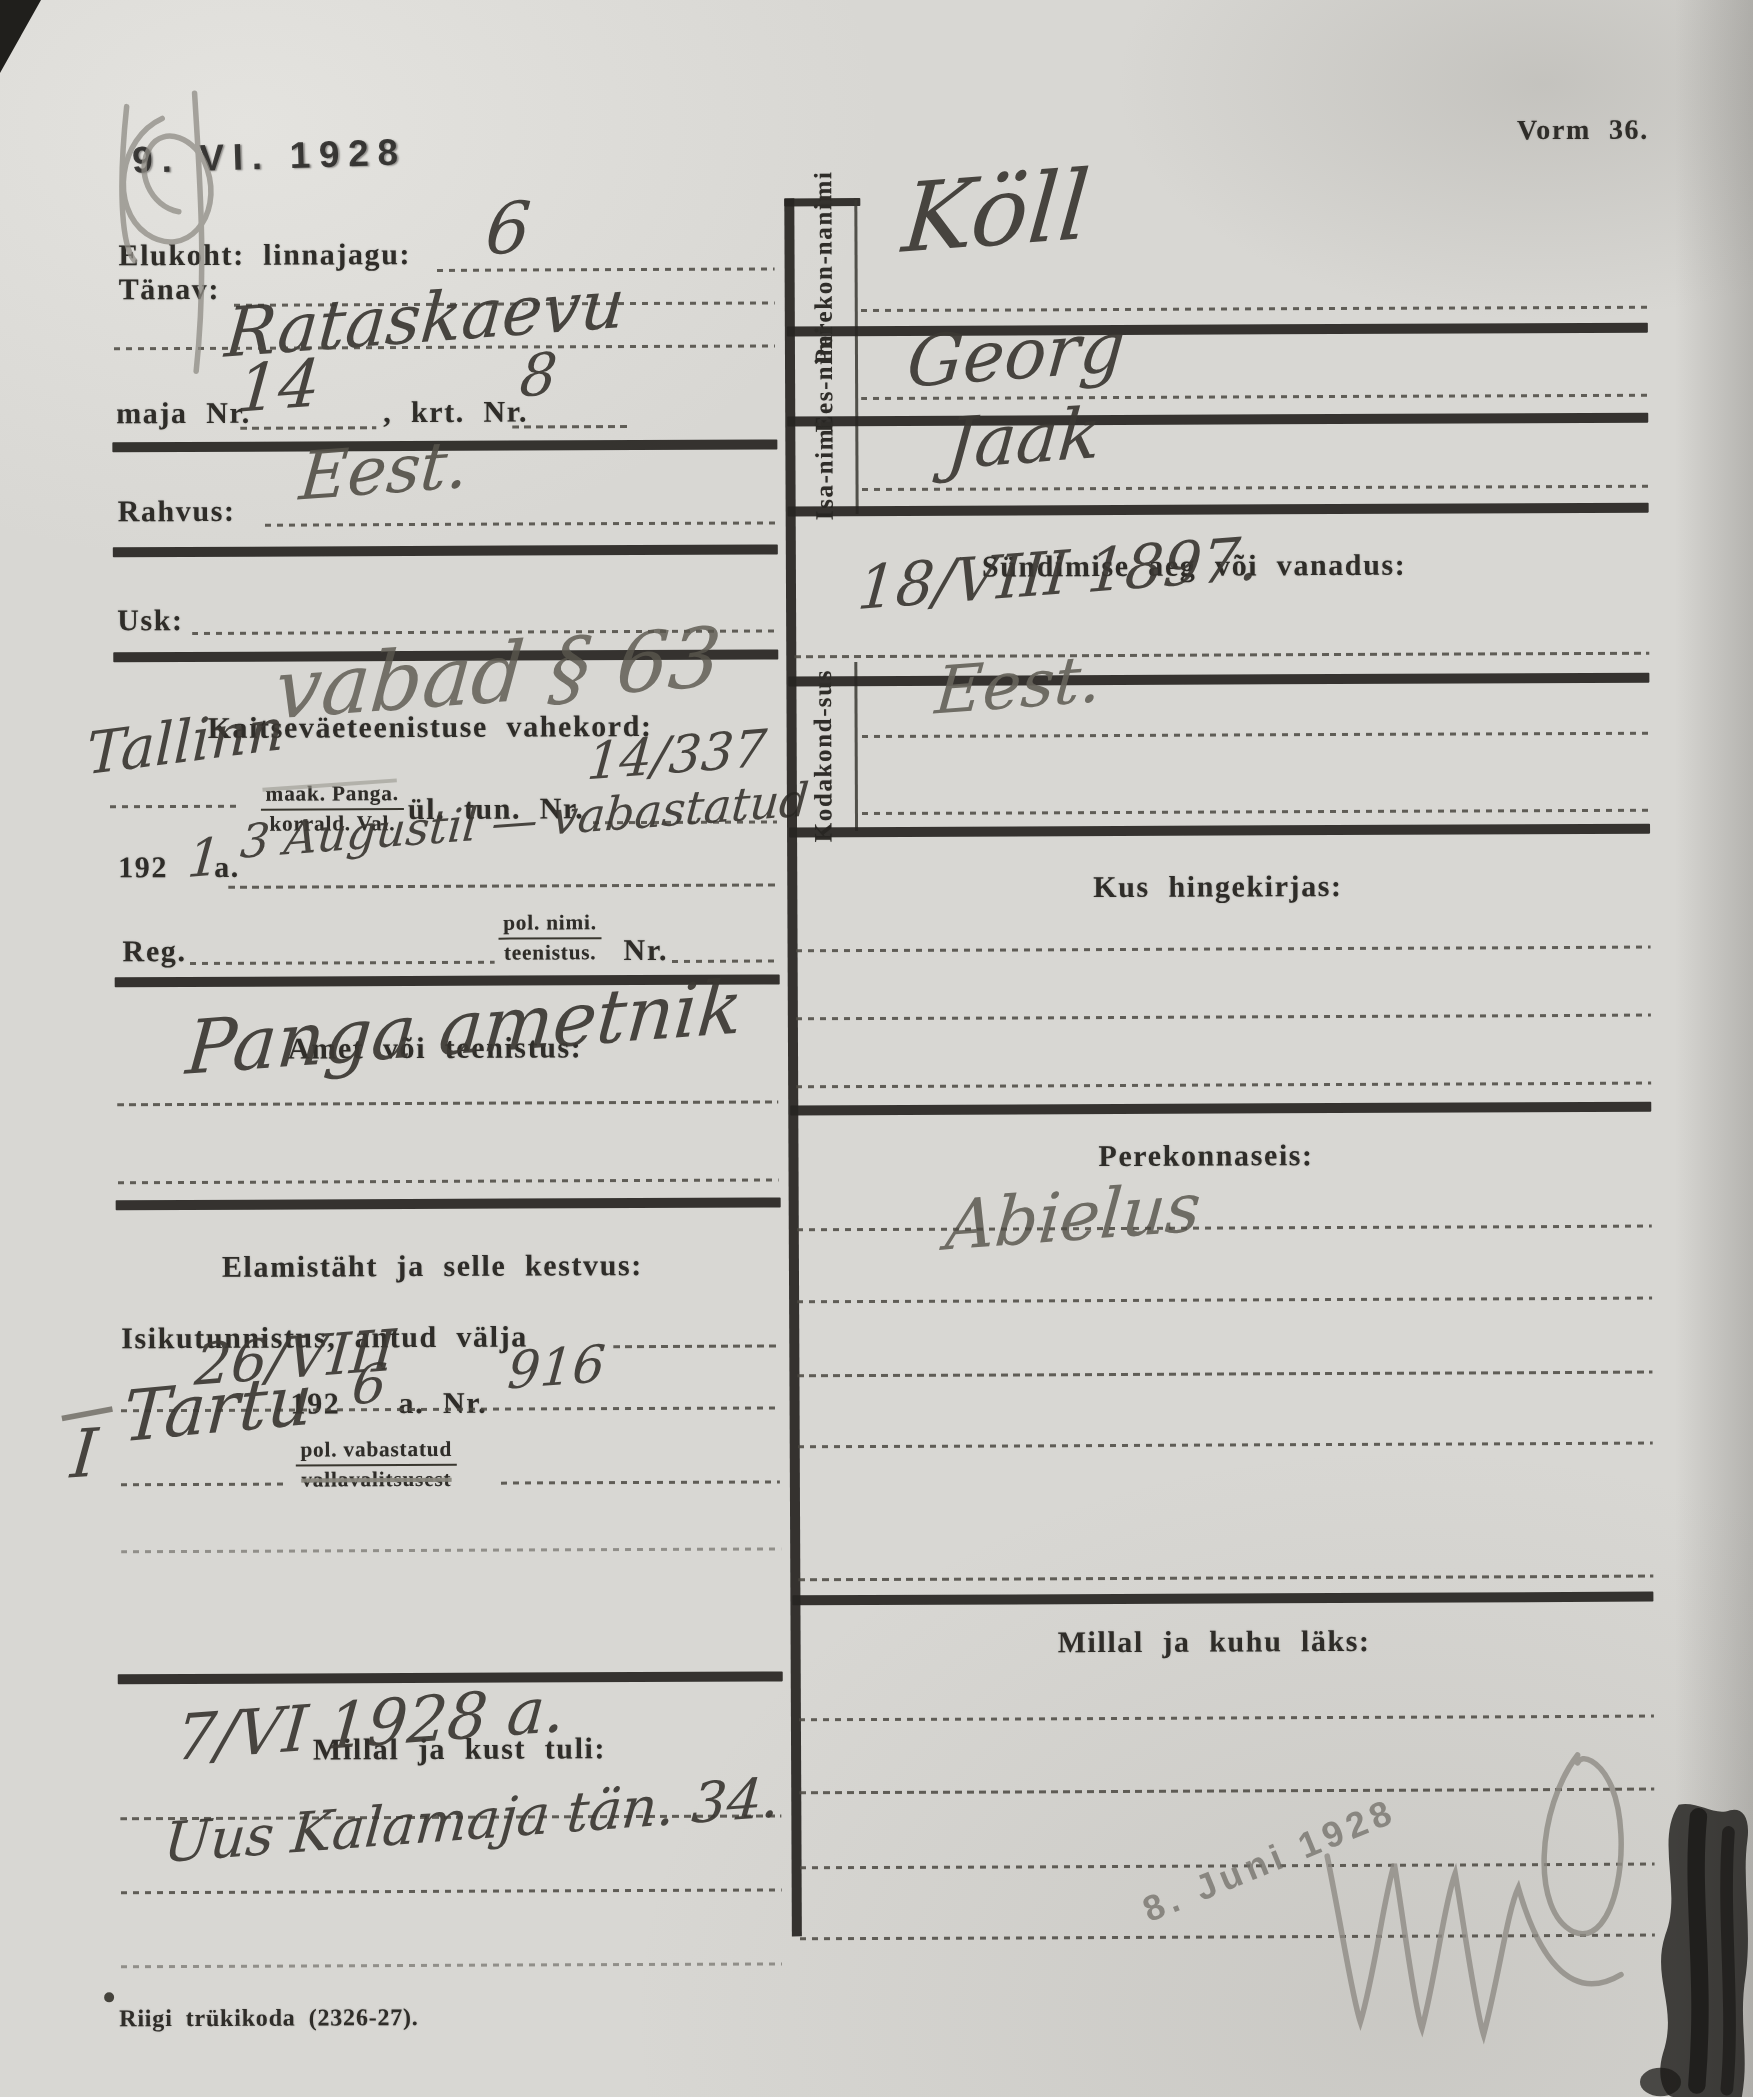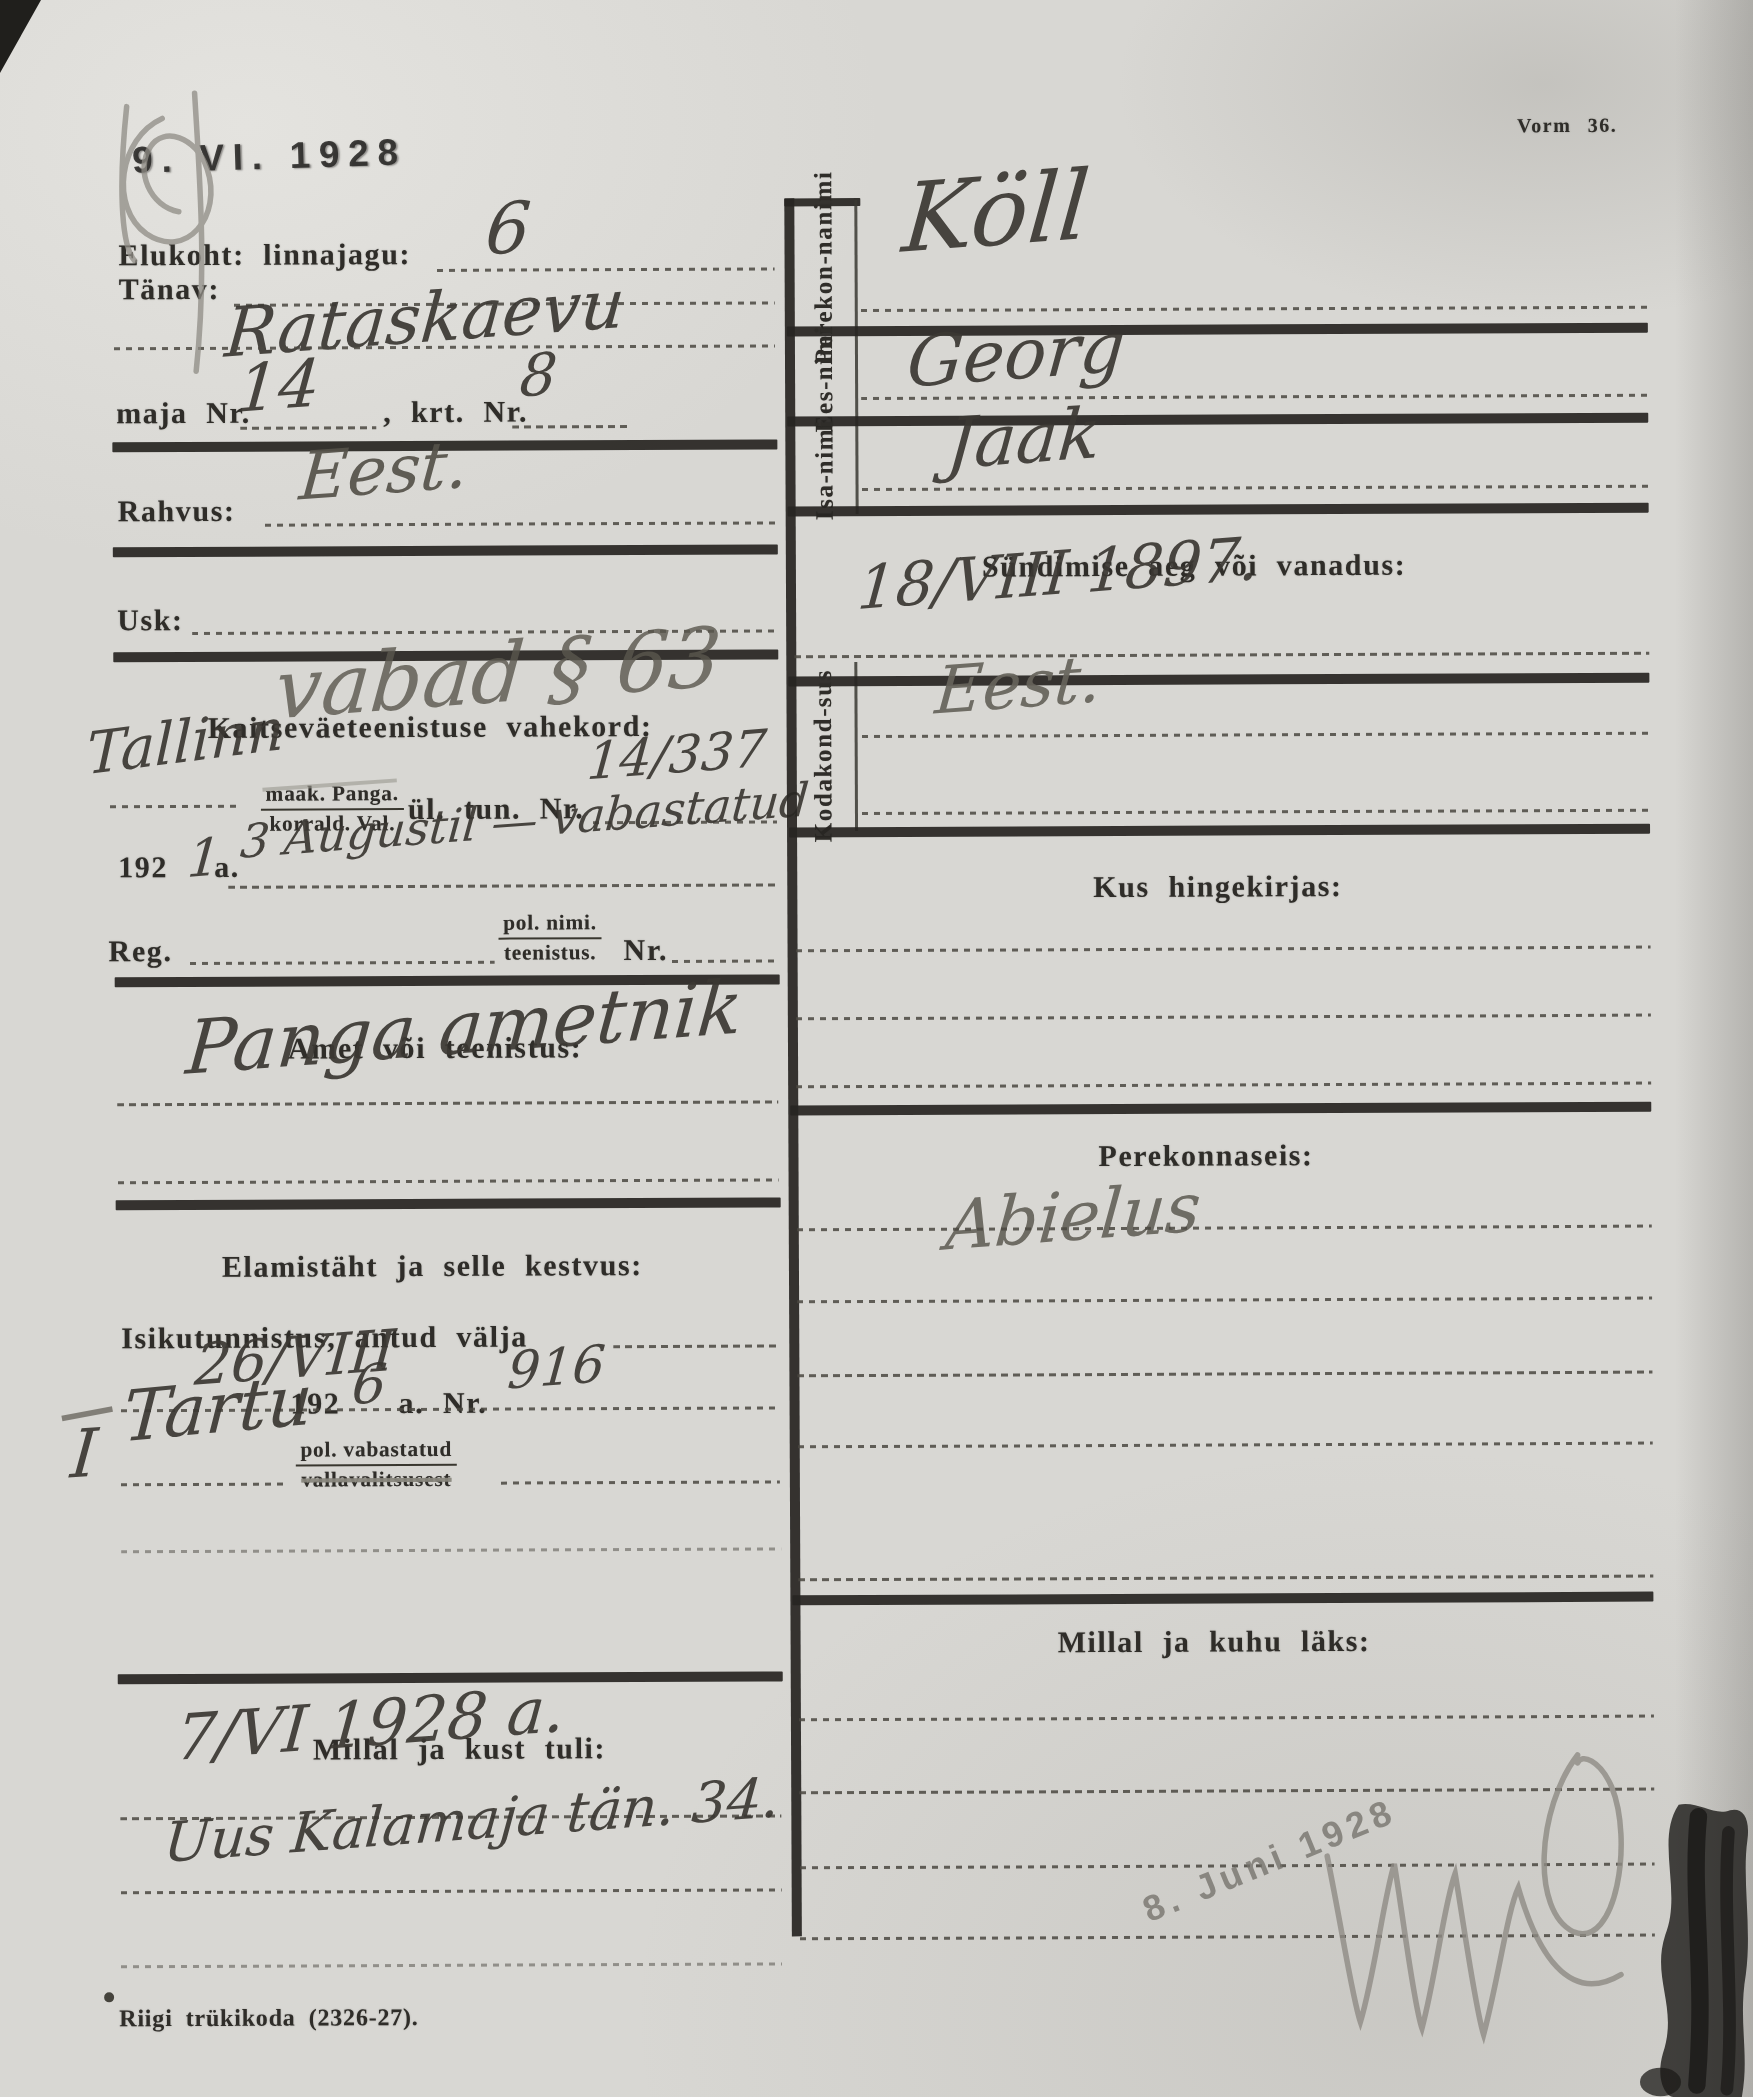--- a/index.html
+++ b/index.html
@@ -11,21 +11,21 @@
       radial-gradient(711px 395px at 88% 4%, rgba(150,148,142,.30), rgba(0,0,0,0) 60%),
       radial-gradient(1185px 869px at 80% 96%, rgba(150,148,142,.22), rgba(0,0,0,0) 65%),
       #d8d7d3;
     font-family:"Liberation Serif", serif;
   }
   .tilt{position:absolute;inset:0;transform:rotate(-0.25deg);}
   
   .lbl{position:absolute;font:bold 30px "Liberation Serif", serif;color:#2f2d29;
        letter-spacing:1.6px;word-spacing:9.5px;white-space:nowrap;
        text-shadow:0 0 1.6px rgba(47,45,41,.35);}
-  .lbl.t40{font-size:20px;}
+  .lbl.t40{font-size:28px;}
   .lbl.sm{font-size:24px;}
   
   .stack{position:absolute;display:inline-flex;flex-direction:column;align-items:center;
          font:bold 21.3px "Liberation Serif", serif;color:#2f2d29;letter-spacing:0.8px;
          white-space:nowrap;text-shadow:0 0 0.8px rgba(47,45,41,.35);line-height:1.18;}
   .stack .top{border-bottom:2.4px solid #39372f;padding:0 4.7px 1.6px;}
   .stack .bot{padding:1.6px 4.7px 0;}
   
   .vlab{position:absolute;display:flex;align-items:center;justify-content:center;
         writing-mode:vertical-rl;transform:rotate(180deg);
@@ -104,21 +104,21 @@
     <div class="lbl" style="left:409px;top:790px;">ül. tun. Nr.</div>
     <div class="dot" style="left:594px;top:820px;width:184px;"></div>
     <div class="hw" style="left:586px;top:731px;font-size:51px;">14/337</div>
 
     <div class="lbl" style="left:119px;top:847px;">192</div>
     <div class="hw" style="left:186px;top:826px;font-size:52px;">1</div>
     <div class="lbl" style="left:215px;top:847px;">a.</div>
     <div class="hw" style="left:239px;top:812px;font-size:46px;">3 Augustil — vabastatud</div>
     <div class="dot" style="left:229px;top:883px;width:549px;"></div>
 
-    <div class="lbl" style="left:109px;top:931px;">Reg.</div>
+    <div class="lbl" style="left:123px;top:931px;">Reg.</div>
     <div class="dot" style="left:190px;top:959px;width:305px;"></div>
     <div class="stack" style="left:499px;top:909px;">
       <span class="top">pol. nimi.</span>
       <span class="bot">teenistus.</span>
     </div>
     <div class="lbl" style="left:624px;top:932px;">Nr.</div>
     <div class="dot" style="left:672px;top:959px;width:107px;"></div>
 
     <div class="rl" style="left:115px;top:974px;width:665px;"></div>
 

